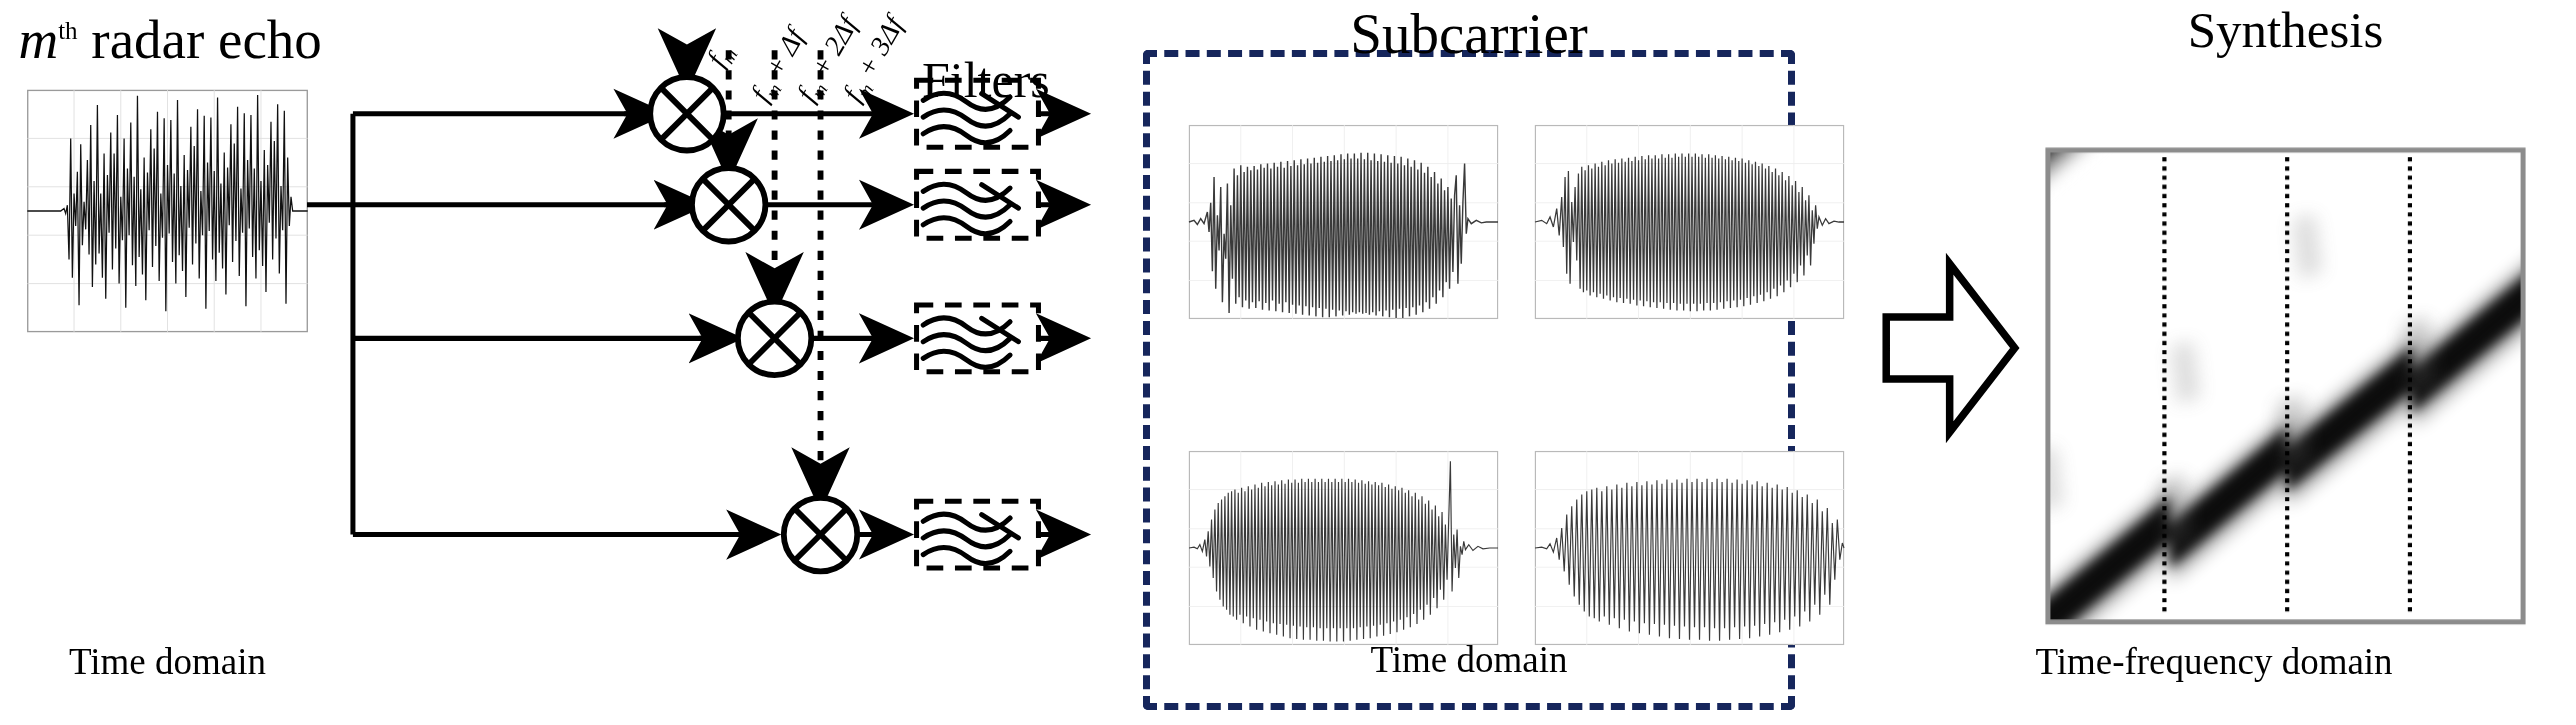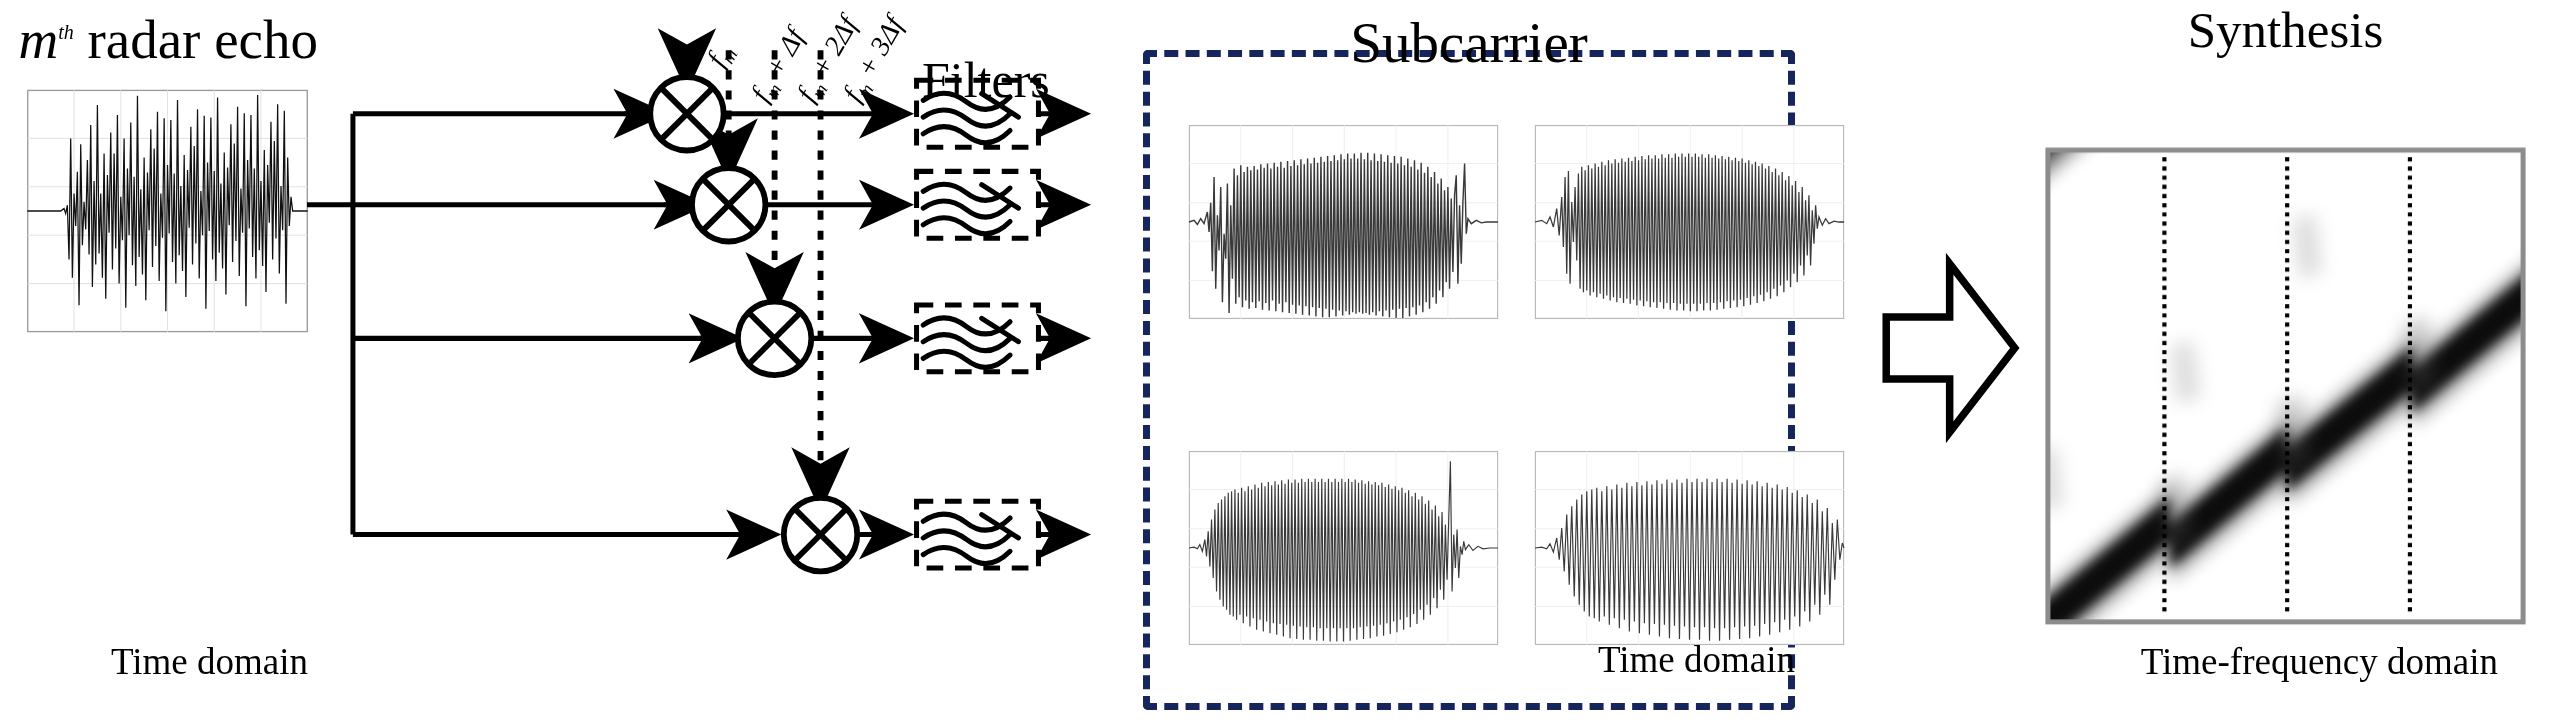--- a/index.html
+++ b/index.html
@@ -1,22 +1,22 @@
 <!DOCTYPE html>
 <html style="font-size:13.4px"><head>
 <meta charset="utf-8">
 <style>
   html,body{margin:0;padding:0;background:#fff;}
   body{width:2576px;height:726px;position:relative;overflow:hidden;
        font-family:"Liberation Serif","DejaVu Serif",serif;color:#000;}
   .abs{position:absolute;}
   .ttl{font-size:55px;line-height:1;white-space:nowrap;}
   .ttl .it{font-style:italic;}
-  .ttl .sup{font-size:20px;vertical-align:super;font-style:italic;}
-  .cap{font-size:37px;line-height:1;white-space:nowrap;text-align:right;font-family:Liberation Serif, serif;}
+  .ttl .sup{font-size:25px;vertical-align:super;}
+  .cap{font-size:37px;line-height:1;white-space:nowrap;text-align:center;font-family:Liberation Serif, serif;}
   .rotlbl{font-size:28px;font-style:italic;white-space:nowrap;
           transform-origin:0 0;transform:rotate(-60deg);line-height:1;}
   .rotlbl .sub{font-size:18.4px;vertical-align:sub;font-style:italic;}
   svg{display:block;overflow:visible;}
 </style>
 </head>
 <body>
 
 <div class="abs ttl" style="left:18.4px;top:11.7px;">
   <span class="it">m</span><span class="sup">th</span><span> radar echo</span>
@@ -160,21 +160,21 @@
   <span style="font-style:italic;">f</span><span class="sub">m</span><span> + 2Δf</span>
 </div>
 <div class="abs rotlbl" style="left:838px;top:92px;">
   <span style="font-style:italic;">f</span><span class="sub">m</span><span> + 3Δf</span>
 </div>
 
 <div class="abs ttl" style="left:922px;top:55px;font-size:50px;">Filters</div>
 
 <div class="abs" style="left:1143px;top:50px;width:652px;height:660px;border:7.5px dashed #16265c;border-radius:5px;box-sizing:border-box;"></div>
 
-<div class="abs ttl" style="left:1143px;top:5px;width:652px;text-align:center;font-size:57px;margin-top:9px;">Subcarrier</div>
+<div class="abs ttl" style="left:1143px;top:5px;width:652px;text-align:center;font-size:57px;">Subcarrier</div>
 
 <div class="abs" style="left:1189px;top:125px;">
   <svg width="309" height="194" viewBox="0 0 370 232">
     <rect x="0.5" y="0.5" width="369" height="231" fill="#fff" stroke="#b9b9b9" stroke-width="1.4"></rect>
     <g stroke="#ededed" stroke-width="1">
       <line x1="62" y1="0" x2="62" y2="232"></line>
         <line x1="124" y1="0" x2="124" y2="232"></line>
       <line x1="186" y1="0" x2="186" y2="232"></line>
         <line x1="248" y1="0" x2="248" y2="232"></line>
       <line x1="310" y1="0" x2="310" y2="232"></line>

